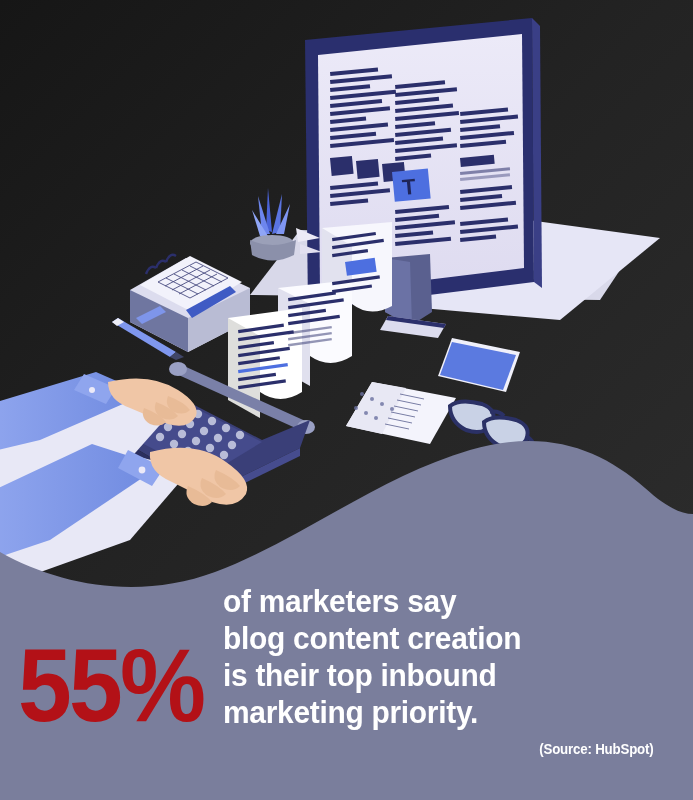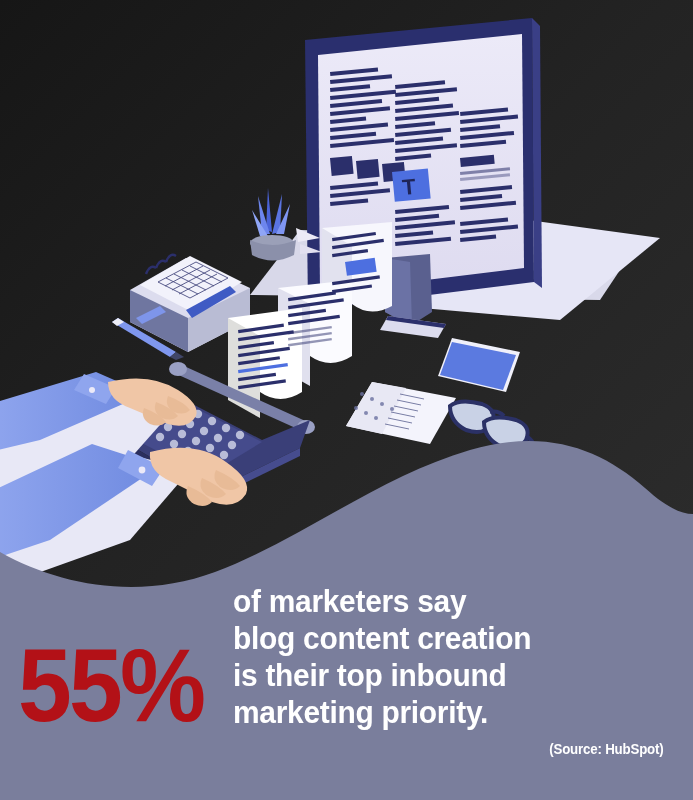--- a/index.html
+++ b/index.html
@@ -33,21 +33,21 @@
     font-weight:bold;
     line-height:1;
     letter-spacing:-3px;
     margin-left:18px;
     margin-top:58px;
     transform:scaleX(0.93);
     transform-origin:left top;
     white-space:nowrap;
   }
   .copy{
-    margin-left:16px;margin-top:8px;
+    margin-left:6px;margin-top:8px;
     width:440px;
   }
   .copy-line{
     color:#ffffff;
     font-size:31.5px;
     font-weight:bold;
     line-height:37px;
     letter-spacing:-0.3px;
     transform:scaleX(0.95);
     transform-origin:left center;

